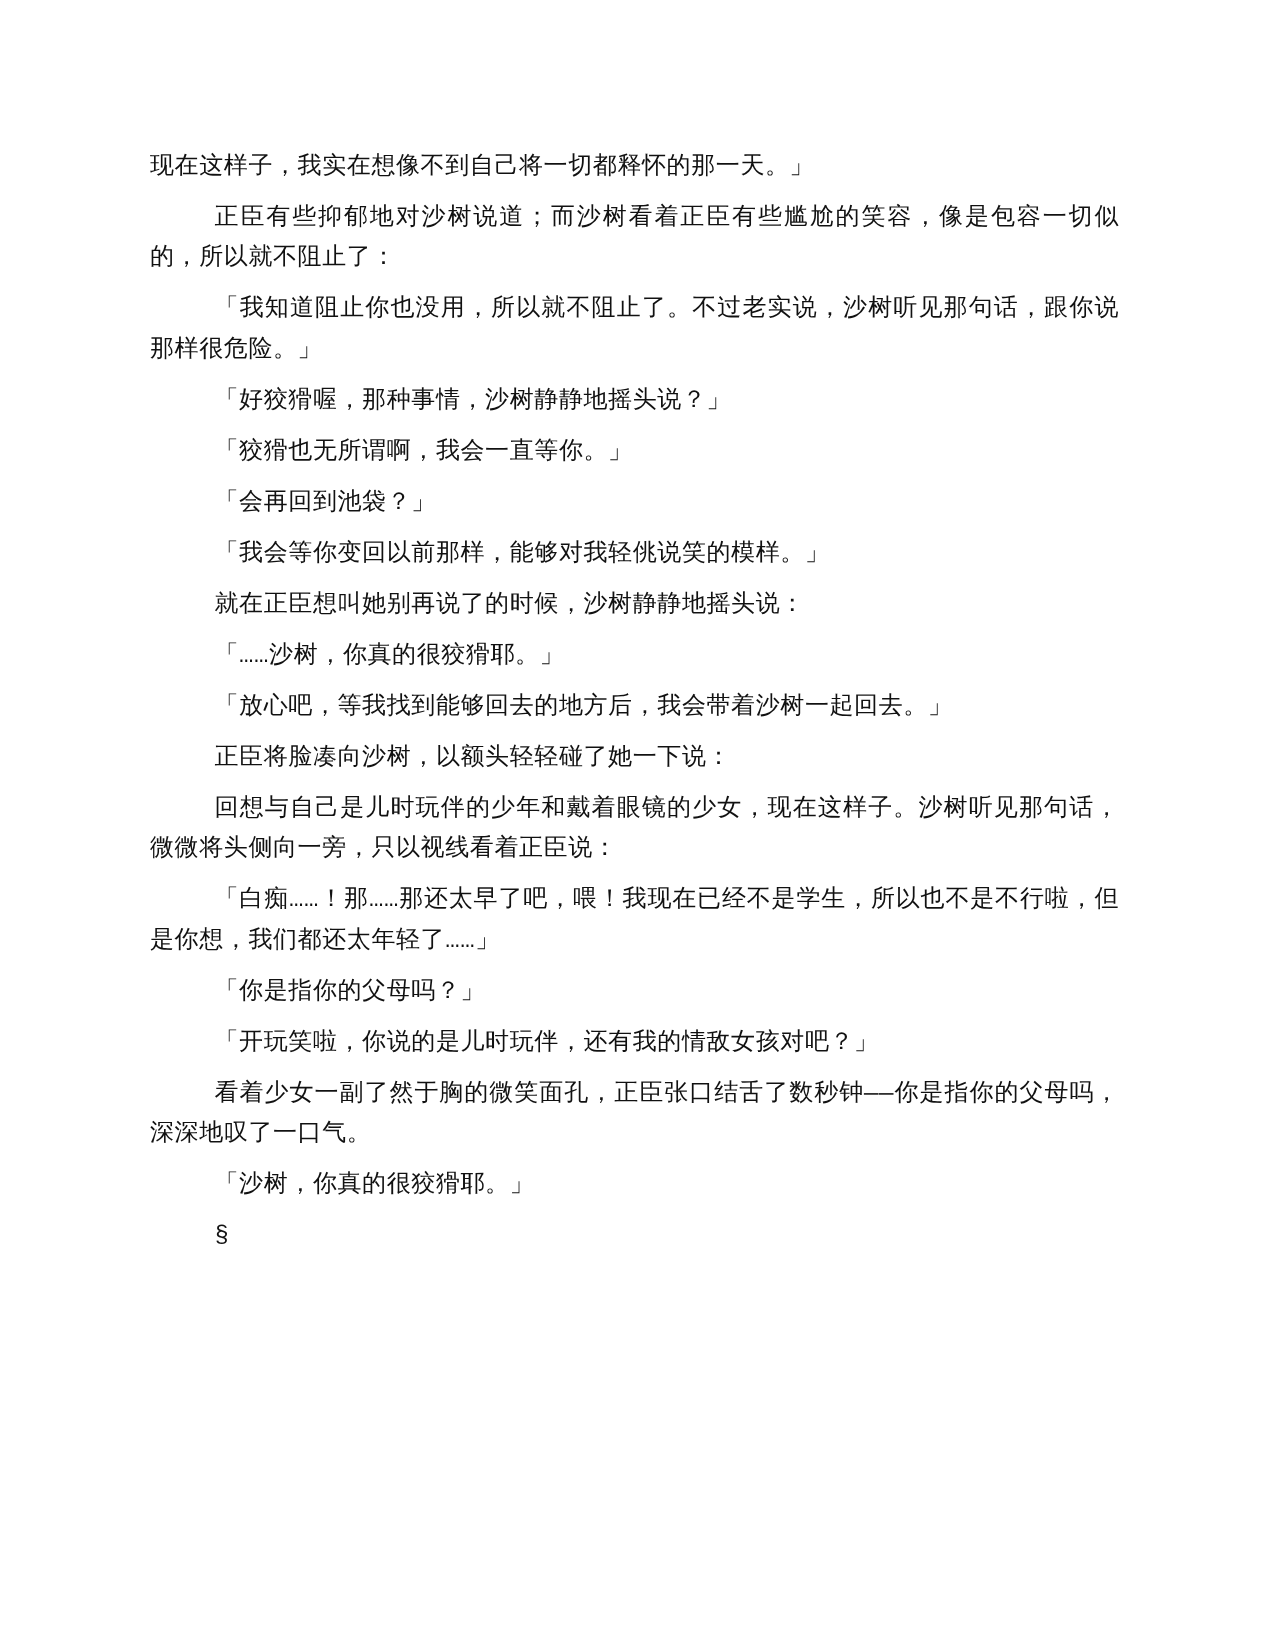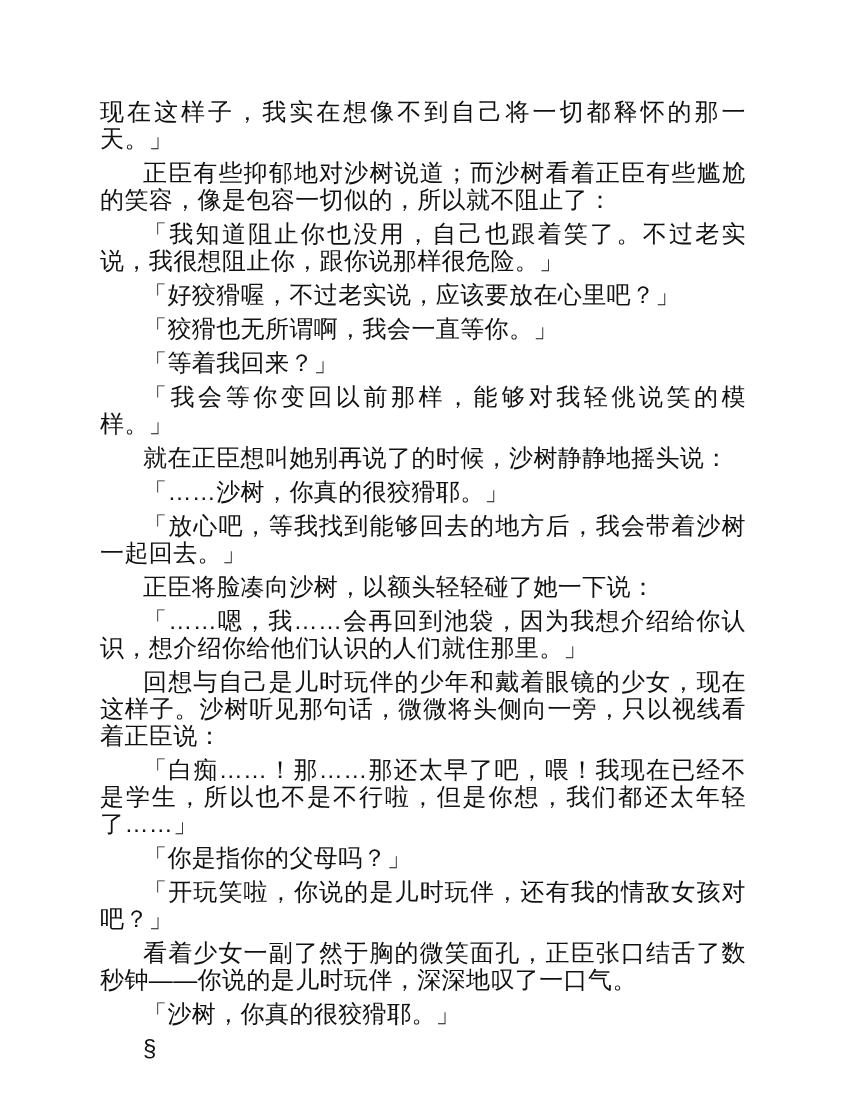--- a/index.html
+++ b/index.html
@@ -11,52 +11,51 @@
       width: 850px;
       height: 1100px;
       position: relative;
       overflow: hidden;
     }
     .page {
       position: absolute;
       left: 100px;
       top: 98px;
       width: 646px;
-      font-family: Liberation Sans, sans-serif;
-      font-size: 24px;
+      font-family: Liberation Mono, monospace;
+      font-size: 16px;
       line-height: 27px;
       color: #111111;
     }
     .para {
       margin: 0 0 7px 0;
       text-indent: 43px;
       text-align: justify;
       letter-spacing: 0.4px;
       word-break: break-all;
     }
     .para.noindent {
       text-indent: 0;
     }
   </style>
 </head>
 <body>
 
 <div class="page">
   <p class="para noindent">现在这样子，我实在想像不到自己将一切都释怀的那一天。」</p>
   <p class="para">正臣有些抑郁地对沙树说道；而沙树看着正臣有些尴尬的笑容，像是包容一切似的，所以就不阻止了：</p>
-  <p class="para">「我知道阻止你也没用，自己也跟着笑了。不过老实说，我很想阻止你，跟你说那样很危险。」</p>
-  <p class="para">「好狡猾喔，不过老实说，应该要放在心里吧？」</p>
+  <p class="para">「我知道阻止你也没用，所以就不阻止了。不过老实说，沙树听见那句话，跟你说那样很危险。」</p>
+  <p class="para">「好狡猾喔，那种事情，沙树静静地摇头说？」</p>
   <p class="para">「狡猾也无所谓啊，我会一直等你。」</p>
-  <p class="para">「等着我回来？」</p>
+  <p class="para">「会再回到池袋？」</p>
   <p class="para">「我会等你变回以前那样，能够对我轻佻说笑的模样。」</p>
   <p class="para">就在正臣想叫她别再说了的时候，沙树静静地摇头说：</p>
   <p class="para">「……沙树，你真的很狡猾耶。」</p>
   <p class="para">「放心吧，等我找到能够回去的地方后，我会带着沙树一起回去。」</p>
   <p class="para">正臣将脸凑向沙树，以额头轻轻碰了她一下说：</p>
-  <p class="para">「……嗯，我……会再回到池袋，因为我想介绍给你认识，想介绍你给他们认识的人们就住那里。」</p>
   <p class="para">回想与自己是儿时玩伴的少年和戴着眼镜的少女，现在这样子。沙树听见那句话，微微将头侧向一旁，只以视线看着正臣说：</p>
   <p class="para">「白痴……！那……那还太早了吧，喂！我现在已经不是学生，所以也不是不行啦，但是你想，我们都还太年轻了……」</p>
   <p class="para">「你是指你的父母吗？」</p>
   <p class="para">「开玩笑啦，你说的是儿时玩伴，还有我的情敌女孩对吧？」</p>
-  <p class="para">看着少女一副了然于胸的微笑面孔，正臣张口结舌了数秒钟——你说的是儿时玩伴，深深地叹了一口气。</p>
+  <p class="para">看着少女一副了然于胸的微笑面孔，正臣张口结舌了数秒钟——你是指你的父母吗，深深地叹了一口气。</p>
   <p class="para">「沙树，你真的很狡猾耶。」</p>
   <p class="para">§</p>
 </div>
 
 </body></html>

